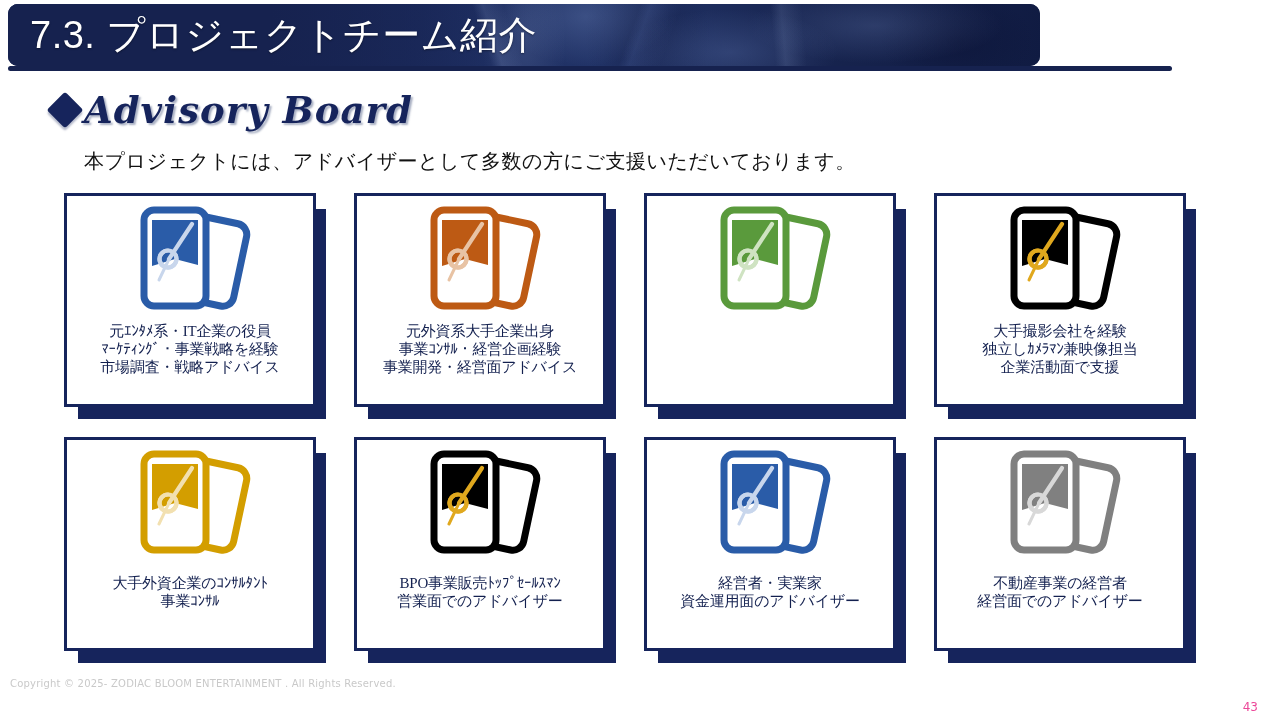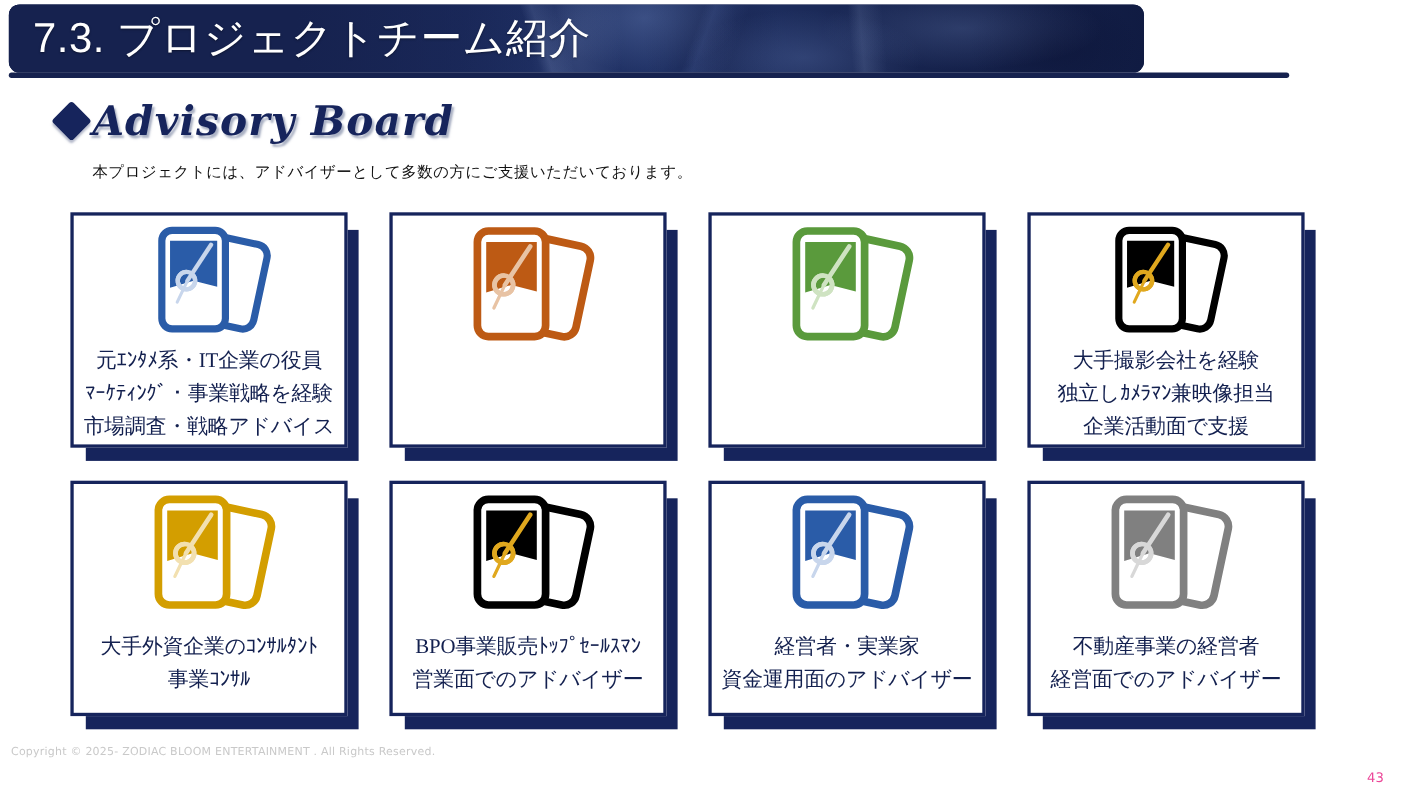--- a/index.html
+++ b/index.html
@@ -82,21 +82,21 @@
     font-weight: bold;
     font-size: 37px;
     color: #16245c;
     letter-spacing: 1px;
     text-shadow: 2px 2px 2px rgba(140,150,175,.75);
   }
 
   .lead-text {
     position: absolute;
     left: 84px; top: 148px;
-    font-size: 14px;
+    font-size: 20px;
     color: #111111;
     font-family: "Liberation Serif", "DejaVu Serif", serif;
     letter-spacing: 0.5px;
   }
 
   
   .grid {
     position: absolute;
     left: 64px; top: 193px;
     width: 1160px;
@@ -123,22 +123,22 @@
     flex-direction: column;
     align-items: center;
     justify-content: flex-start;
     padding-top: 6px;
   }
   .card-icon { width: 124px; height: 118px; display: block; }
   .card-text {
     margin-top: 2px;
     text-align: center;
     color: #13204f;
-    font-size: 19px;
-    line-height: 30px;
+    font-size: 15px;
+    line-height: 18px;
     font-family: "Liberation Serif", "DejaVu Serif", serif;
     letter-spacing: -0.2px;
     white-space: pre-line;
     padding: 0 4px;
   }
   .card-text.two-line { margin-top: 10px; }
 
   
   .footer-copy {
     position: absolute;
@@ -202,20 +202,23 @@
     <g transform="rotate(12 78 62)">
       <rect x="56" y="16" width="56" height="84" rx="11" ry="11" fill="#ffffff" stroke="#BD5A14" stroke-width="7"></rect>
     </g>
     <rect x="16" y="8" width="62" height="96" rx="10" ry="10" fill="#ffffff" stroke="#BD5A14" stroke-width="7"></rect>
     <path d="M24 18 H70 V63 L47 57 L24 64 Z" fill="#BD5A14"></path>
     <path d="M64 22 L41 57" stroke="#E8C3A4" stroke-width="4.2" stroke-linecap="round" fill="none"></path>
     <path d="M41 57 L31 78" stroke="#E8C3A4" stroke-width="3" stroke-linecap="round" fill="none"></path>
     <circle cx="40" cy="57" r="8.5" fill="none" stroke="#E8C3A4" stroke-width="4.2"></circle>
     <path d="M40 48.5 a8.5 8.5 0 1 0 7.2 4" fill="none" stroke="#E8C3A4" stroke-width="4.2" stroke-linecap="round"></path>
   </svg>
+       <div class="card-text ">元外資系大手企業出身
+事業ｺﾝｻﾙ・経営企画経験
+事業開発・経営面アドバイス</div>
      </div>
     </div>
     <div class="card-slot">
       <div class="card-shadow"></div>
      <div class="card">
 
   <svg class="card-icon" viewBox="0 0 124 118">
     <g transform="rotate(12 78 62)">
       <rect x="56" y="16" width="56" height="84" rx="11" ry="11" fill="#ffffff" stroke="#5A9A3C" stroke-width="7"></rect>
     </g>

